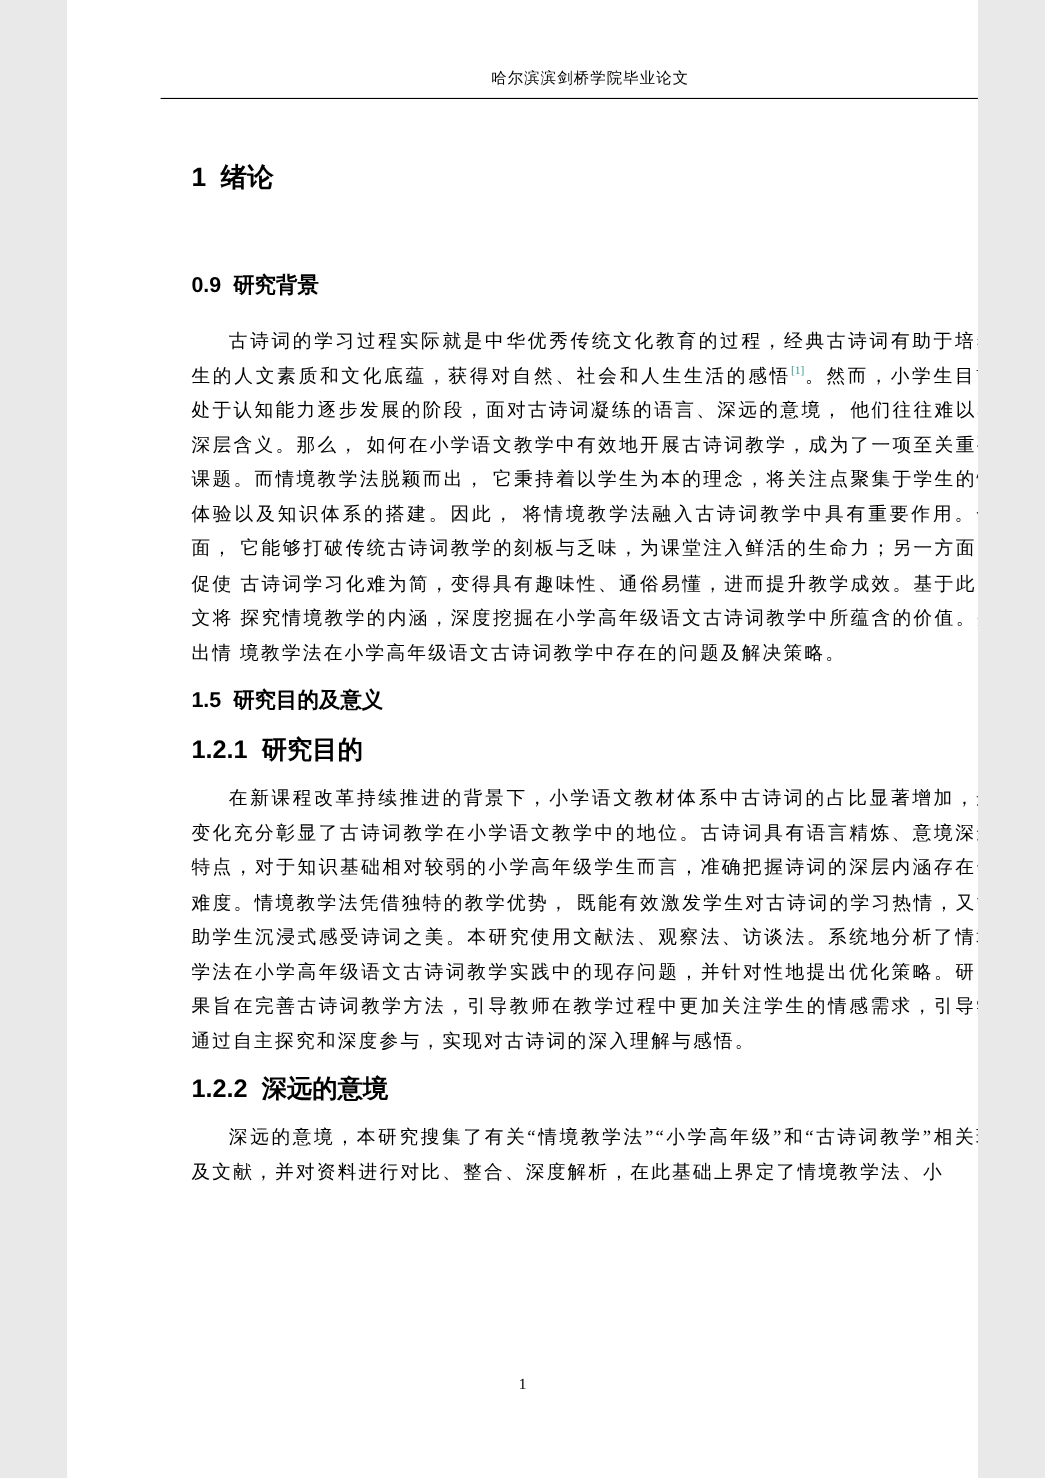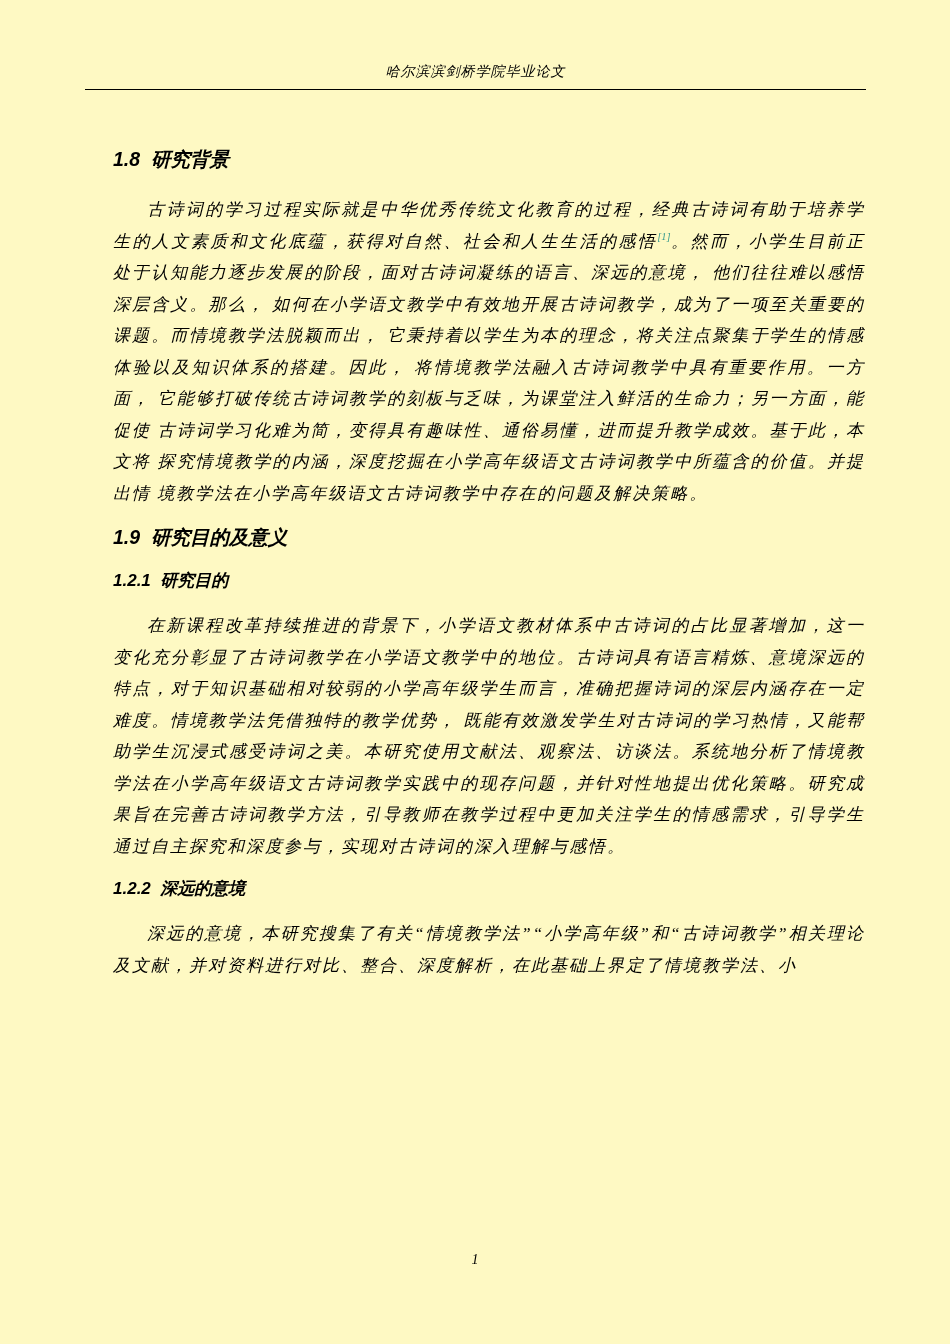--- a/index.html
+++ b/index.html
@@ -1,26 +1,25 @@
 <!DOCTYPE html>
 <html><head>
 <meta charset="utf-8">
 <style>
   * { margin: 0; padding: 0; box-sizing: border-box; }
   html, body { background: #e9e9e9; }
   .page {
-    width: 950px;
+    width: 828px;
     height: 1344px;
     margin: 0 auto;
-    background: #fef9c3;
+    background: #ffffff;
     position: relative;
     overflow: hidden;
     font-family: "Liberation Serif", serif;
     color: #000000;
-    font-style: italic;
   }
 
   
   .page-header {
     position: absolute;
     top: 62px;
     left: 85px;
     width: 781px;
     text-align: center;
   }
@@ -58,21 +57,21 @@
     white-space: pre-wrap;
     margin-bottom: 21px;
   }
   .section-title.mid {
     margin-top: 4px;
     margin-bottom: 18px;
   }
   .subsection-title {
     font-family: "Liberation Sans", sans-serif;
     font-weight: 700;
-    font-size: 17px;
+    font-size: 23px;
     line-height: 24px;
     white-space: pre-wrap;
     margin-bottom: 17px;
   }
   .body-para {
     font-size: 17px;
     line-height: 31.5px;
     letter-spacing: 2px;
     text-align: justify;
     text-justify: inter-character;
@@ -103,26 +102,27 @@
 
 <div class="page">
 
   <header class="page-header">
     <div class="header-title">哈尔滨滨剑桥学院毕业论文</div>
     <div class="header-rule"></div>
   </header>
 
   <main class="page-body">
 
+    <h1 class="chapter-title">1  绪论</h1>
 
-    <h2 class="section-title">1.8  研究背景</h2>
+    <h2 class="section-title">0.9  研究背景</h2>
 
     <p class="body-para"><span>古诗词的学习过程实际就是中华优秀传统文化教育的过程，经典古诗词有助于培养学生的人文素质和文化底蕴，获得对自然、社会和人生生活的感悟</span><sup class="ref-sup" style="color: rgb(58, 155, 142);">[1]</sup><span>。然而，小学生目前正处于认知能力逐步发展的阶段，面对古诗词凝练的语言、深远的意境，  他们往往难以感悟深层含义。那么，  如何在小学语文教学中有效地开展古诗词教学，成为了一项至关重要的课题。而情境教学法脱颖而出，  它秉持着以学生为本的理念，将关注点聚集于学生的情感体验以及知识体系的搭建。因此，  将情境教学法融入古诗词教学中具有重要作用。一方面，  它能够打破传统古诗词教学的刻板与乏味，为课堂注入鲜活的生命力；另一方面，能促使 古诗词学习化难为简，变得具有趣味性、通俗易懂，进而提升教学成效。基于此，本文将 探究情境教学的内涵，深度挖掘在小学高年级语文古诗词教学中所蕴含的价值。并提出情 境教学法在小学高年级语文古诗词教学中存在的问题及解决策略。</span></p>
 
-    <h2 class="section-title mid">1.9  研究目的及意义</h2>
+    <h2 class="section-title mid">1.5  研究目的及意义</h2>
 
     <h3 class="subsection-title">1.2.1  研究目的</h3>
 
     <p class="body-para">在新课程改革持续推进的背景下，小学语文教材体系中古诗词的占比显著增加，这一变化充分彰显了古诗词教学在小学语文教学中的地位。古诗词具有语言精炼、意境深远的特点，对于知识基础相对较弱的小学高年级学生而言，准确把握诗词的深层内涵存在一定难度。情境教学法凭借独特的教学优势，  既能有效激发学生对古诗词的学习热情，又能帮 助学生沉浸式感受诗词之美。本研究使用文献法、观察法、访谈法。系统地分析了情境教 学法在小学高年级语文古诗词教学实践中的现存问题，并针对性地提出优化策略。研究成 果旨在完善古诗词教学方法，引导教师在教学过程中更加关注学生的情感需求，引导学生 通过自主探究和深度参与，实现对古诗词的深入理解与感悟。</p>
 
     <h3 class="subsection-title">1.2.2  深远的意境</h3>
 
     <p class="body-para">深远的意境，本研究搜集了有关“情境教学法”“小学高年级”和“古诗词教学”相关理论及文献，并对资料进行对比、整合、深度解析，在此基础上界定了情境教学法、小</p>
 
   </main>

